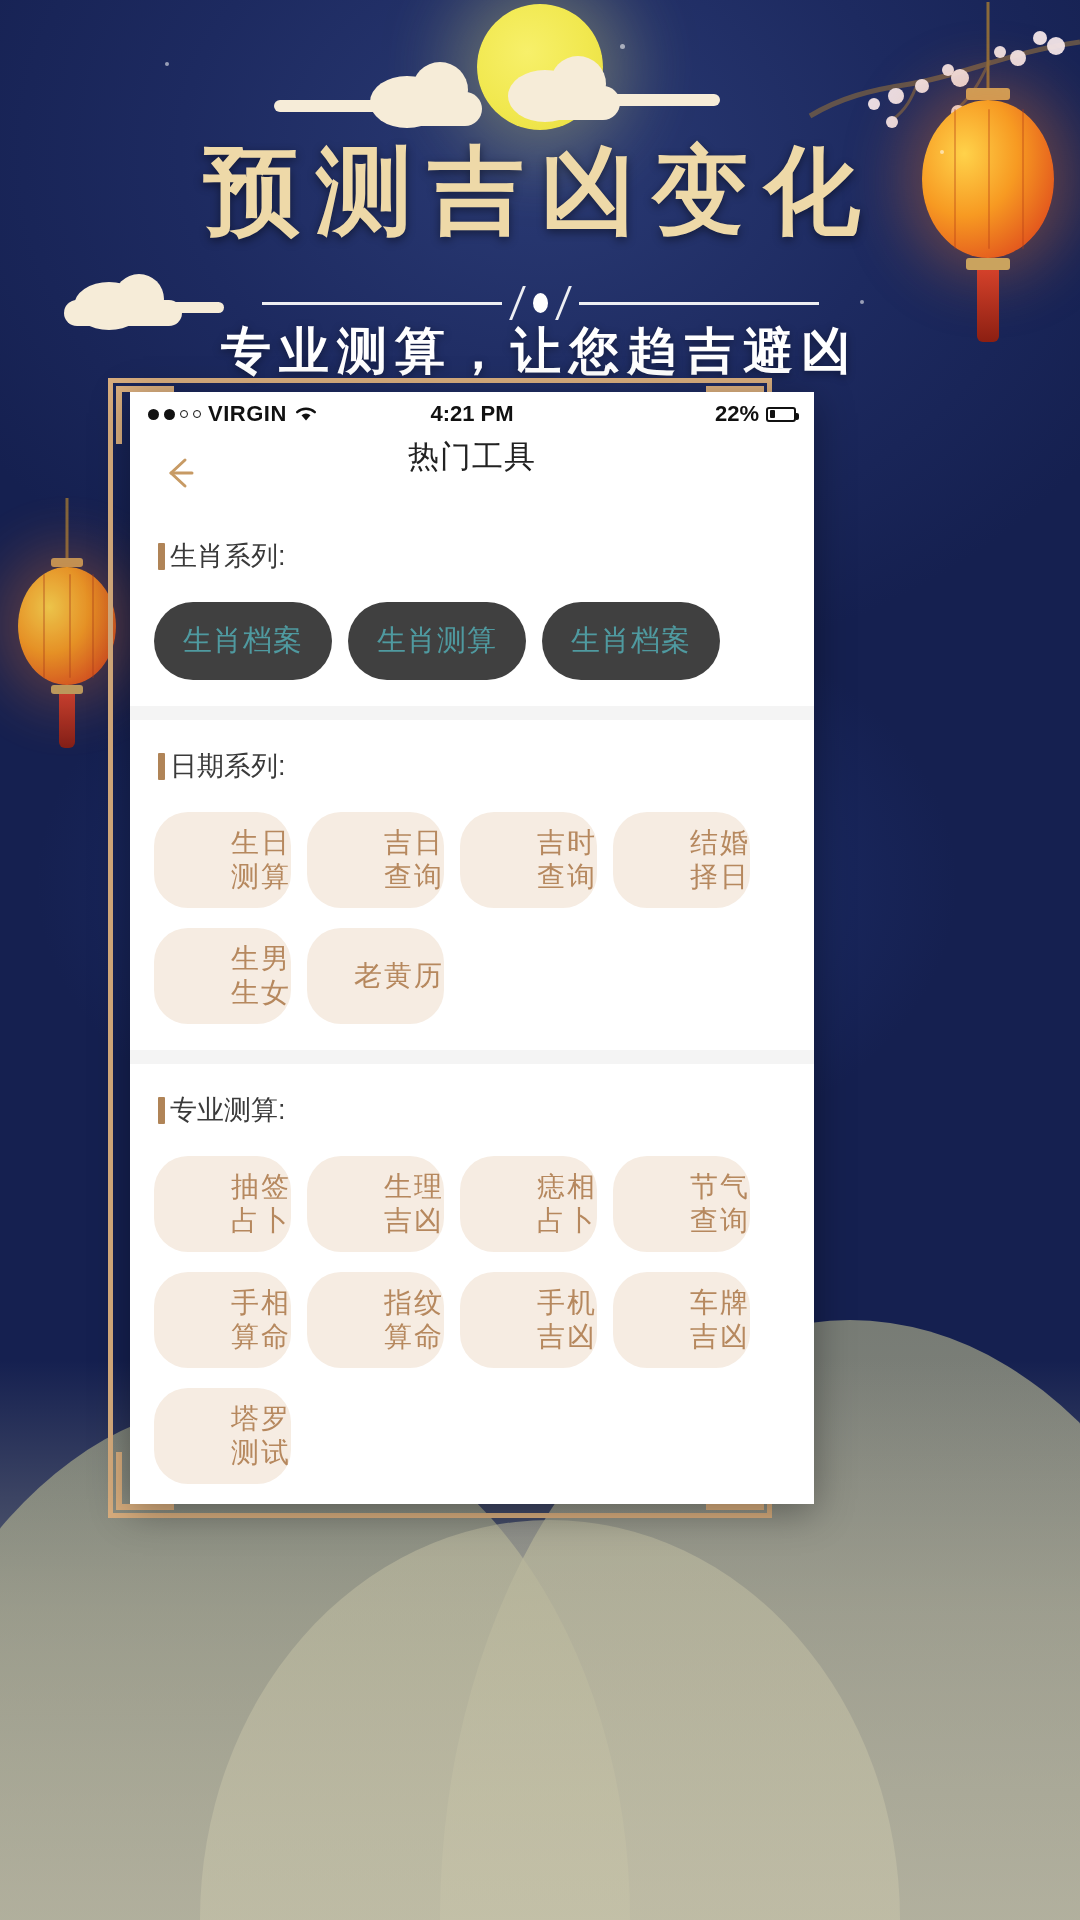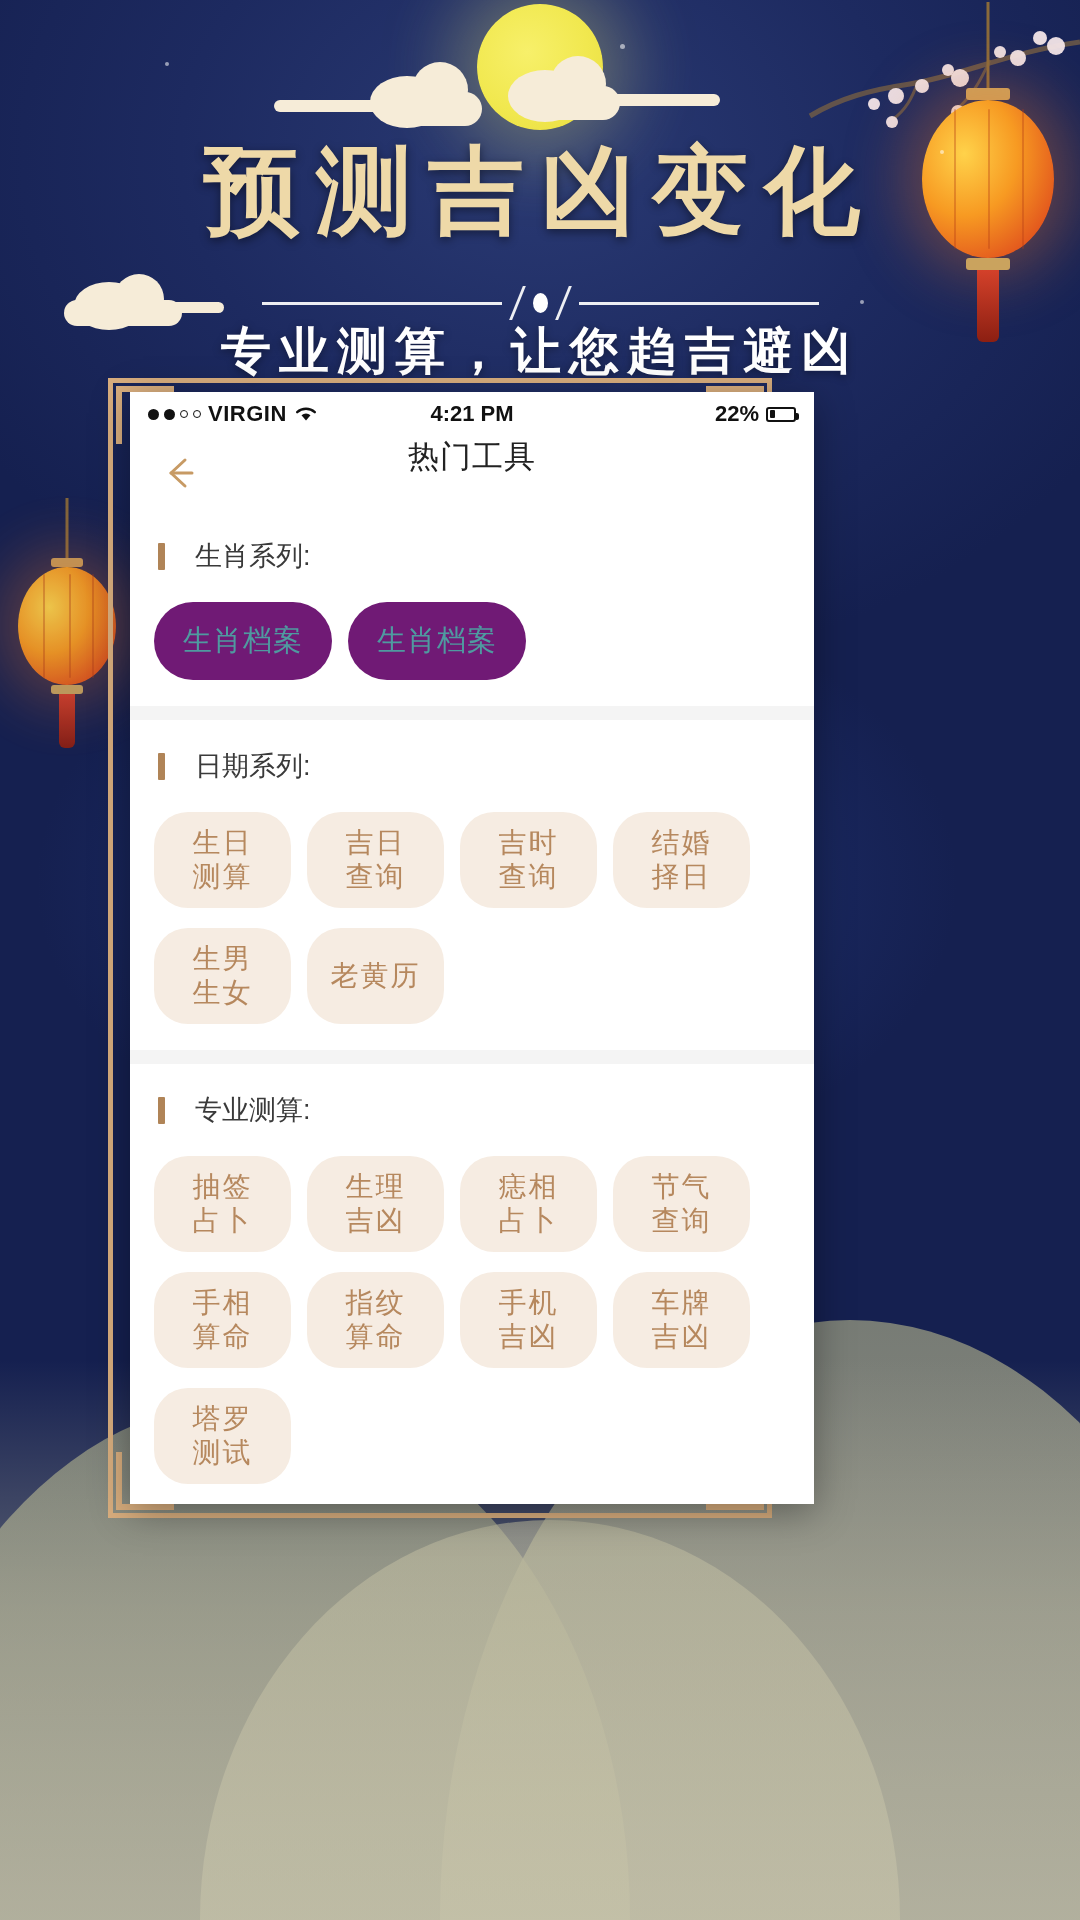--- a/index.html
+++ b/index.html
@@ -123,36 +123,36 @@
   
   #navbar { height:74px; position:relative; display:flex; align-items:flex-start; }
   #back-btn { position:absolute; left:28px; top:50%; transform:translateY(-50%);
               width:44px; height:44px; cursor:pointer; }
   #nav-title { width:100%; text-align:center; font-size:31px; color:#222; letter-spacing:1px; }
 
   
   #content { height:calc(1112px - 44px - 74px); overflow:hidden; background:#fff; }
   .sect { background:#fff; padding:0 0 26px 0; }
   .sect-gap { height:14px; background:#f4f4f4; }
-  .sect-head { display:flex; align-items:center; gap:30px; padding:28px 0 6px 28px; }
+  .sect-head { display:flex; align-items:center; gap:5px; padding:28px 0 6px 28px; }
   .sect-bar { width:7px; height:27px; background:#b08457; border-radius:1px; }
   .sect-title { font-size:27px; color:#3a3a3a; }
 
   .pills { display:flex; flex-wrap:wrap; gap:20px 16px; padding:22px 24px 0 24px; }
 
   .pill-zodiac {
-    background:#701a75; color:#4f9aa0;
+    background:#404040; color:#4f9aa0;
     border-radius:40px; height:78px; min-width:178px;
     display:flex; align-items:center; justify-content:center;
     font-size:29px; letter-spacing:1px; cursor:pointer;
   }
   .pill-tile {
     background:#f6ece2; color:#b6885e;
     border-radius:34px; width:137px; height:96px;
-    display:flex; flex-direction:column; align-items:center; justify-content:center;
+    display:flex; flex-direction:column; align-items:flex-end; justify-content:center;
     font-size:28px; line-height:1.22; letter-spacing:2px; cursor:pointer; text-align:center;
   }
   .pill-tile .ln2 { display:block; }
 </style>
 </head>
 <body>
 
 <div id="poster">
 
   <div class="mtn mtn-a"></div>
@@ -312,20 +312,23 @@
       <div class="sect">
         <div class="sect-head">
           <span class="sect-bar"></span>
           <span class="sect-title">生肖系列:</span>
         </div>
         <div class="pills">
           <div class="pill-zodiac">
             <span class="ln2">生肖档案</span>
           </div>
           <div class="pill-zodiac">
+            <span class="ln2">生肖测算</span>
+          </div>
+          <div class="pill-zodiac">
             <span class="ln2">生肖档案</span>
           </div>
         </div>
       </div>
       <div class="sect-gap"></div>
       <div class="sect">
         <div class="sect-head">
           <span class="sect-bar"></span>
           <span class="sect-title">日期系列:</span>
         </div>

